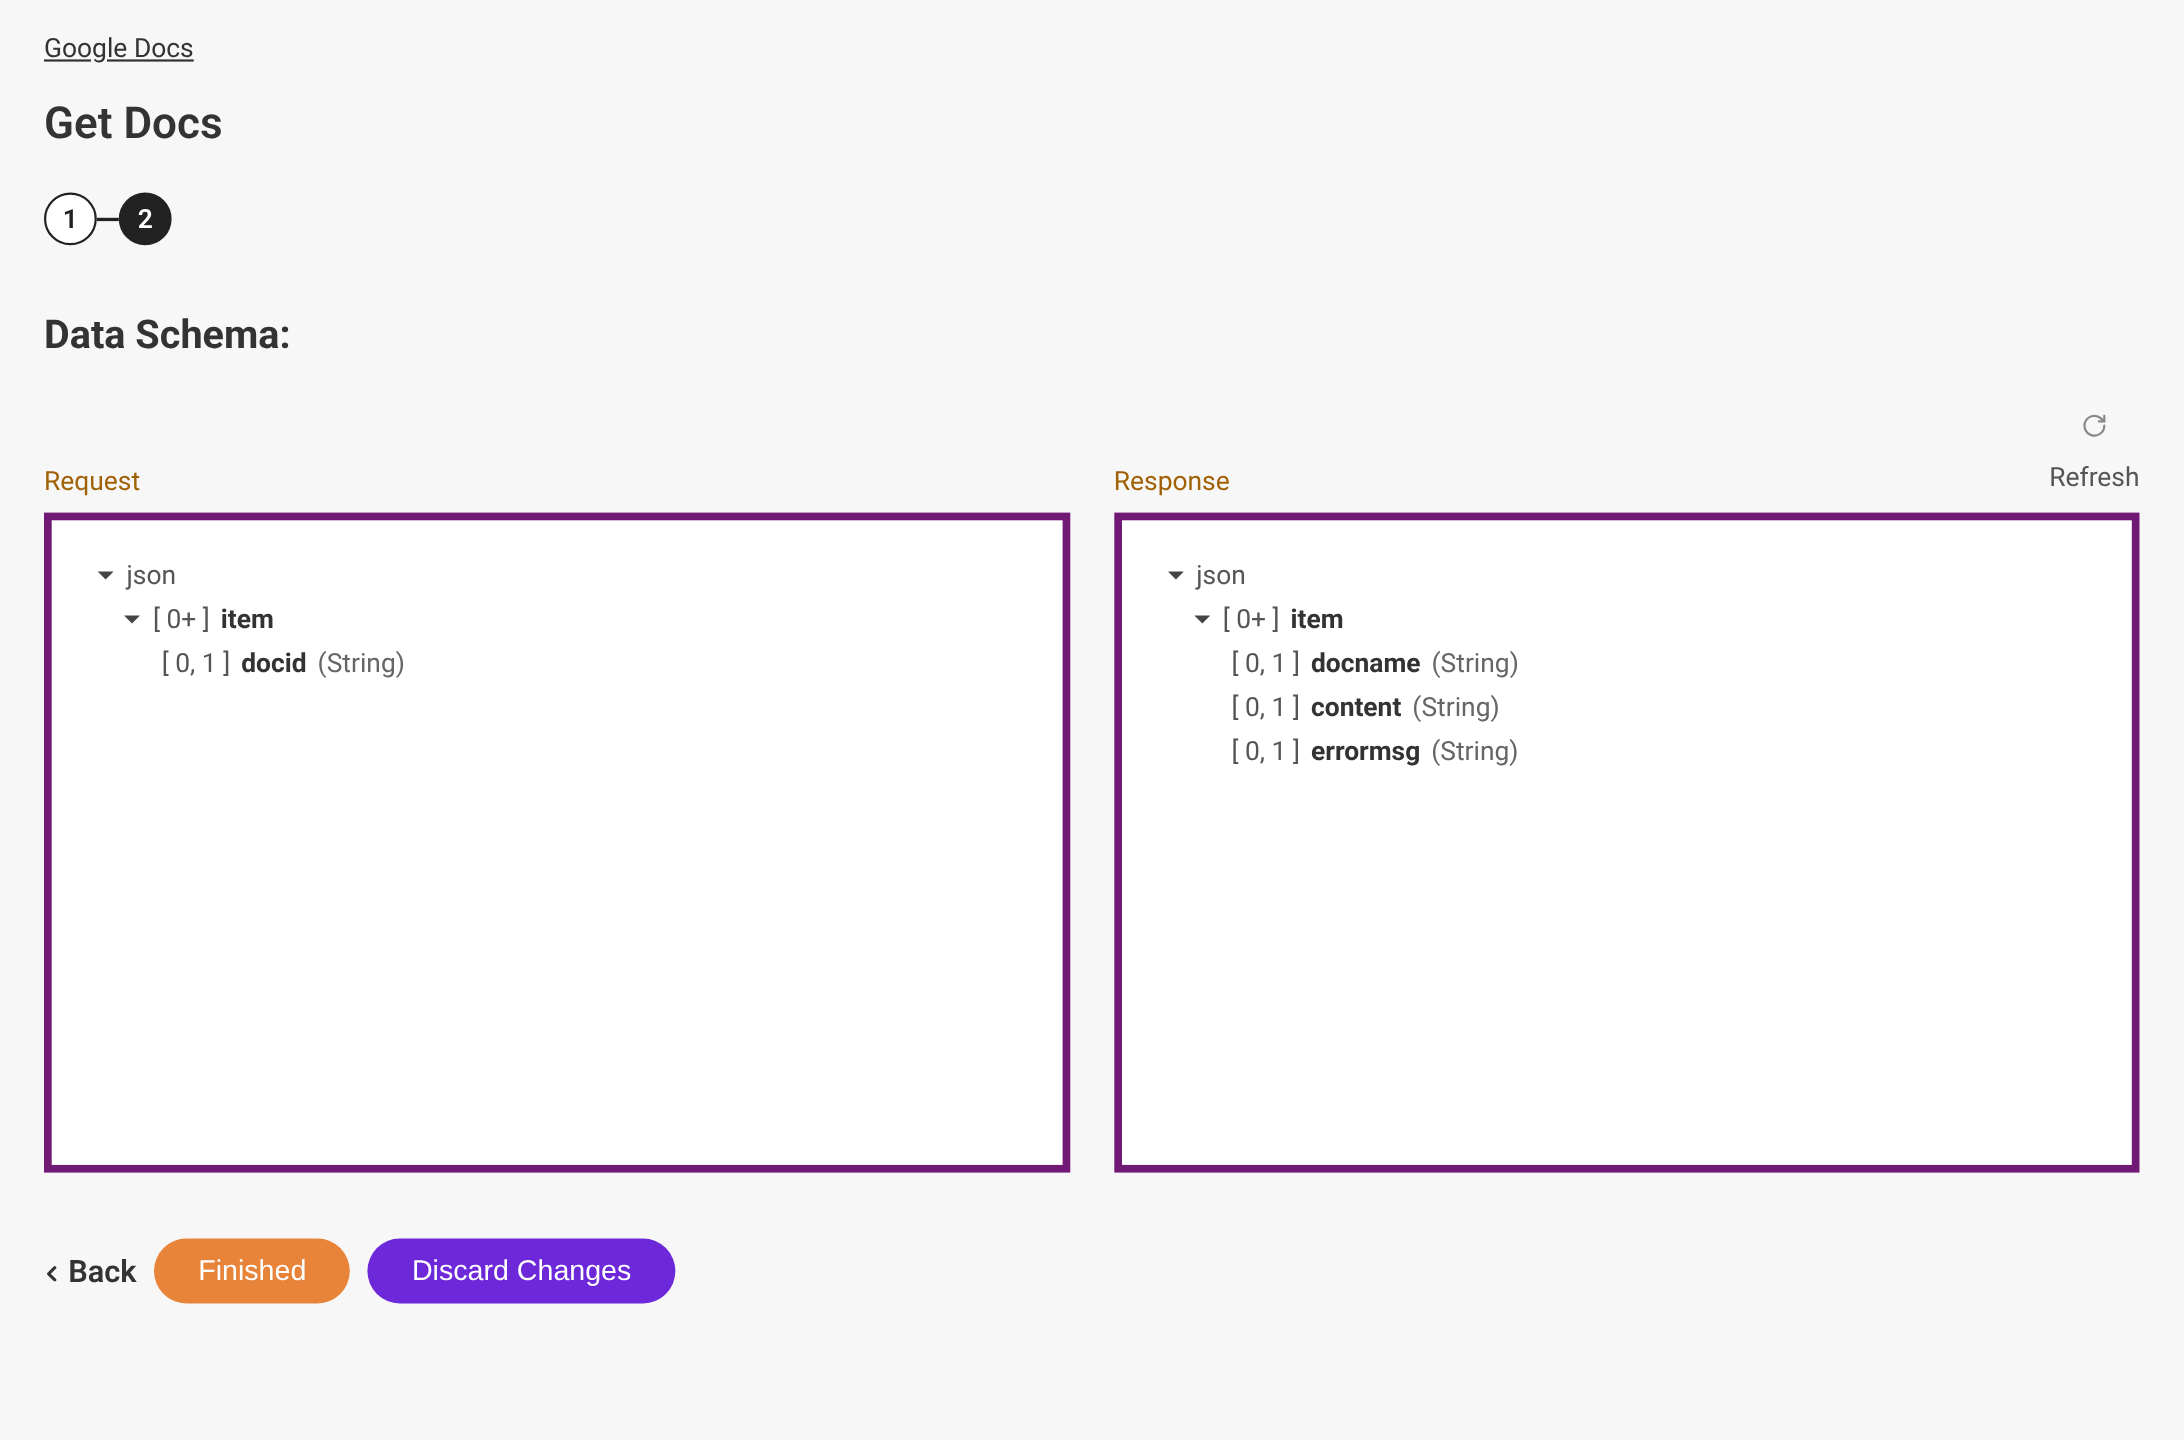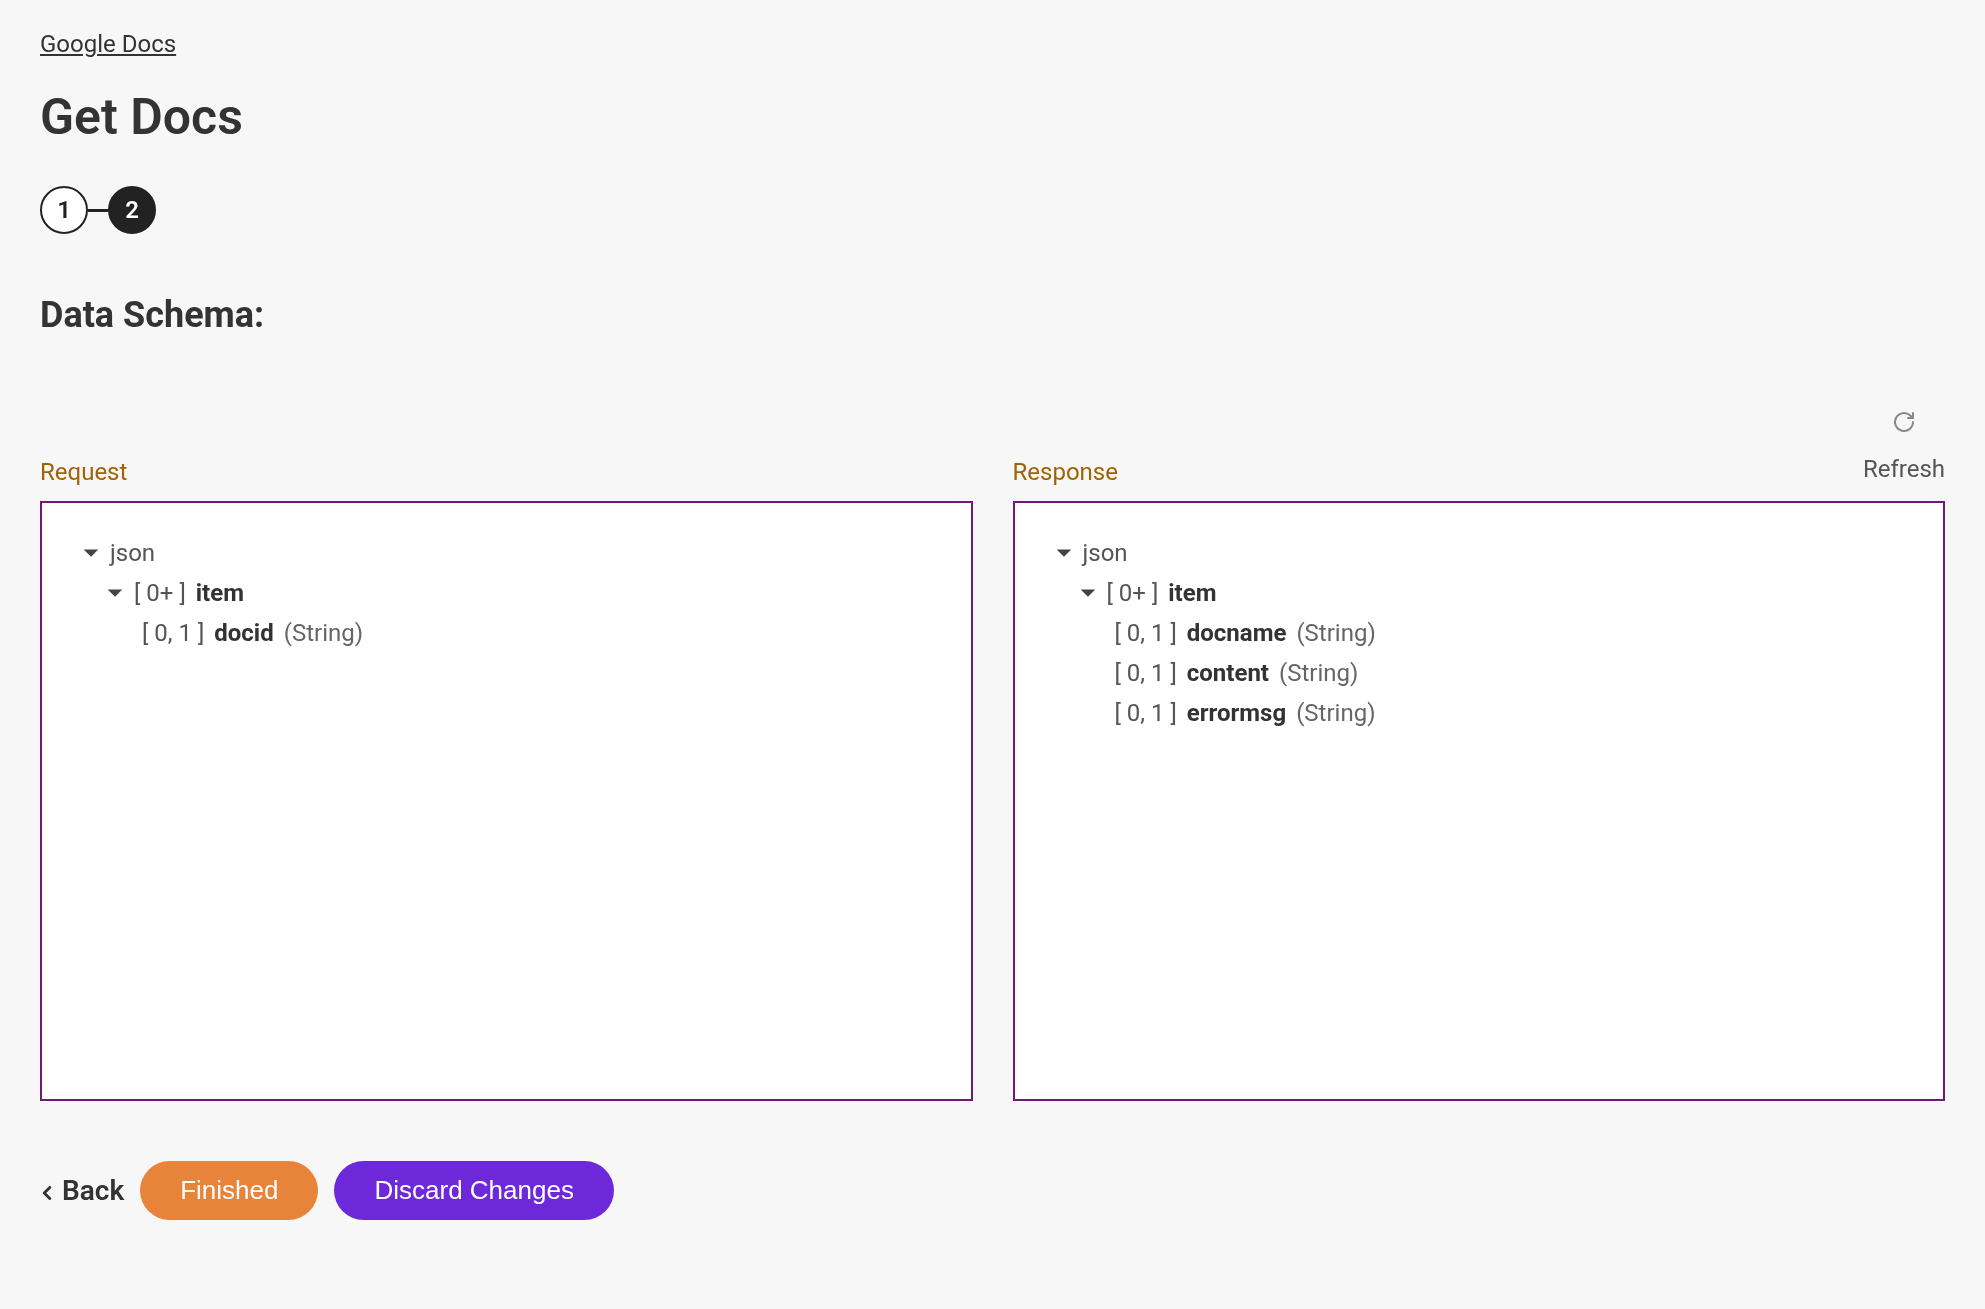--- a/index.html
+++ b/index.html
@@ -17,21 +17,21 @@
     }
     .breadcrumb {
       font-size: 24px;
       color: #333;
       text-decoration: underline;
       cursor: pointer;
       display: inline-block;
       margin-bottom: 30px;
     }
     .page-title {
-      font-size: 50px;
+      font-size: 40px;
       font-weight: 600;
       color: #333;
       margin-bottom: 40px;
     }
     .stepper {
       display: flex;
       align-items: center;
       margin-bottom: 60px;
     }
     .step {
@@ -57,21 +57,21 @@
     }
     .step-connector {
       width: 20px;
       height: 3px;
       background: #222;
     }
     .section-title {
       font-size: 36px;
       font-weight: 700;
       color: #333;
-      margin-bottom: 74px;
+      margin-bottom: 50px;
     }
     .refresh-row {
       display: flex;
       justify-content: flex-end;
       align-items: center;
       margin-bottom: 10px;
     }
     .refresh-btn {
       display: flex;
       align-items: center;
@@ -98,21 +98,21 @@
       flex-direction: column;
     }
     .panel-label {
       font-size: 24px;
       color: #a16207;
       margin-bottom: 15px;
       margin-top: -35px;
     }
     .panel {
       background: #fff;
-      border: 2px solid #701a75;
+      border: 7px solid #701a75;
       padding: 30px 40px;
       height: 600px;
       font-size: 24px;
     }
     .tree-row {
       display: flex;
       align-items: center;
       gap: 10px;
       padding: 6px 0;
       color: #555;

